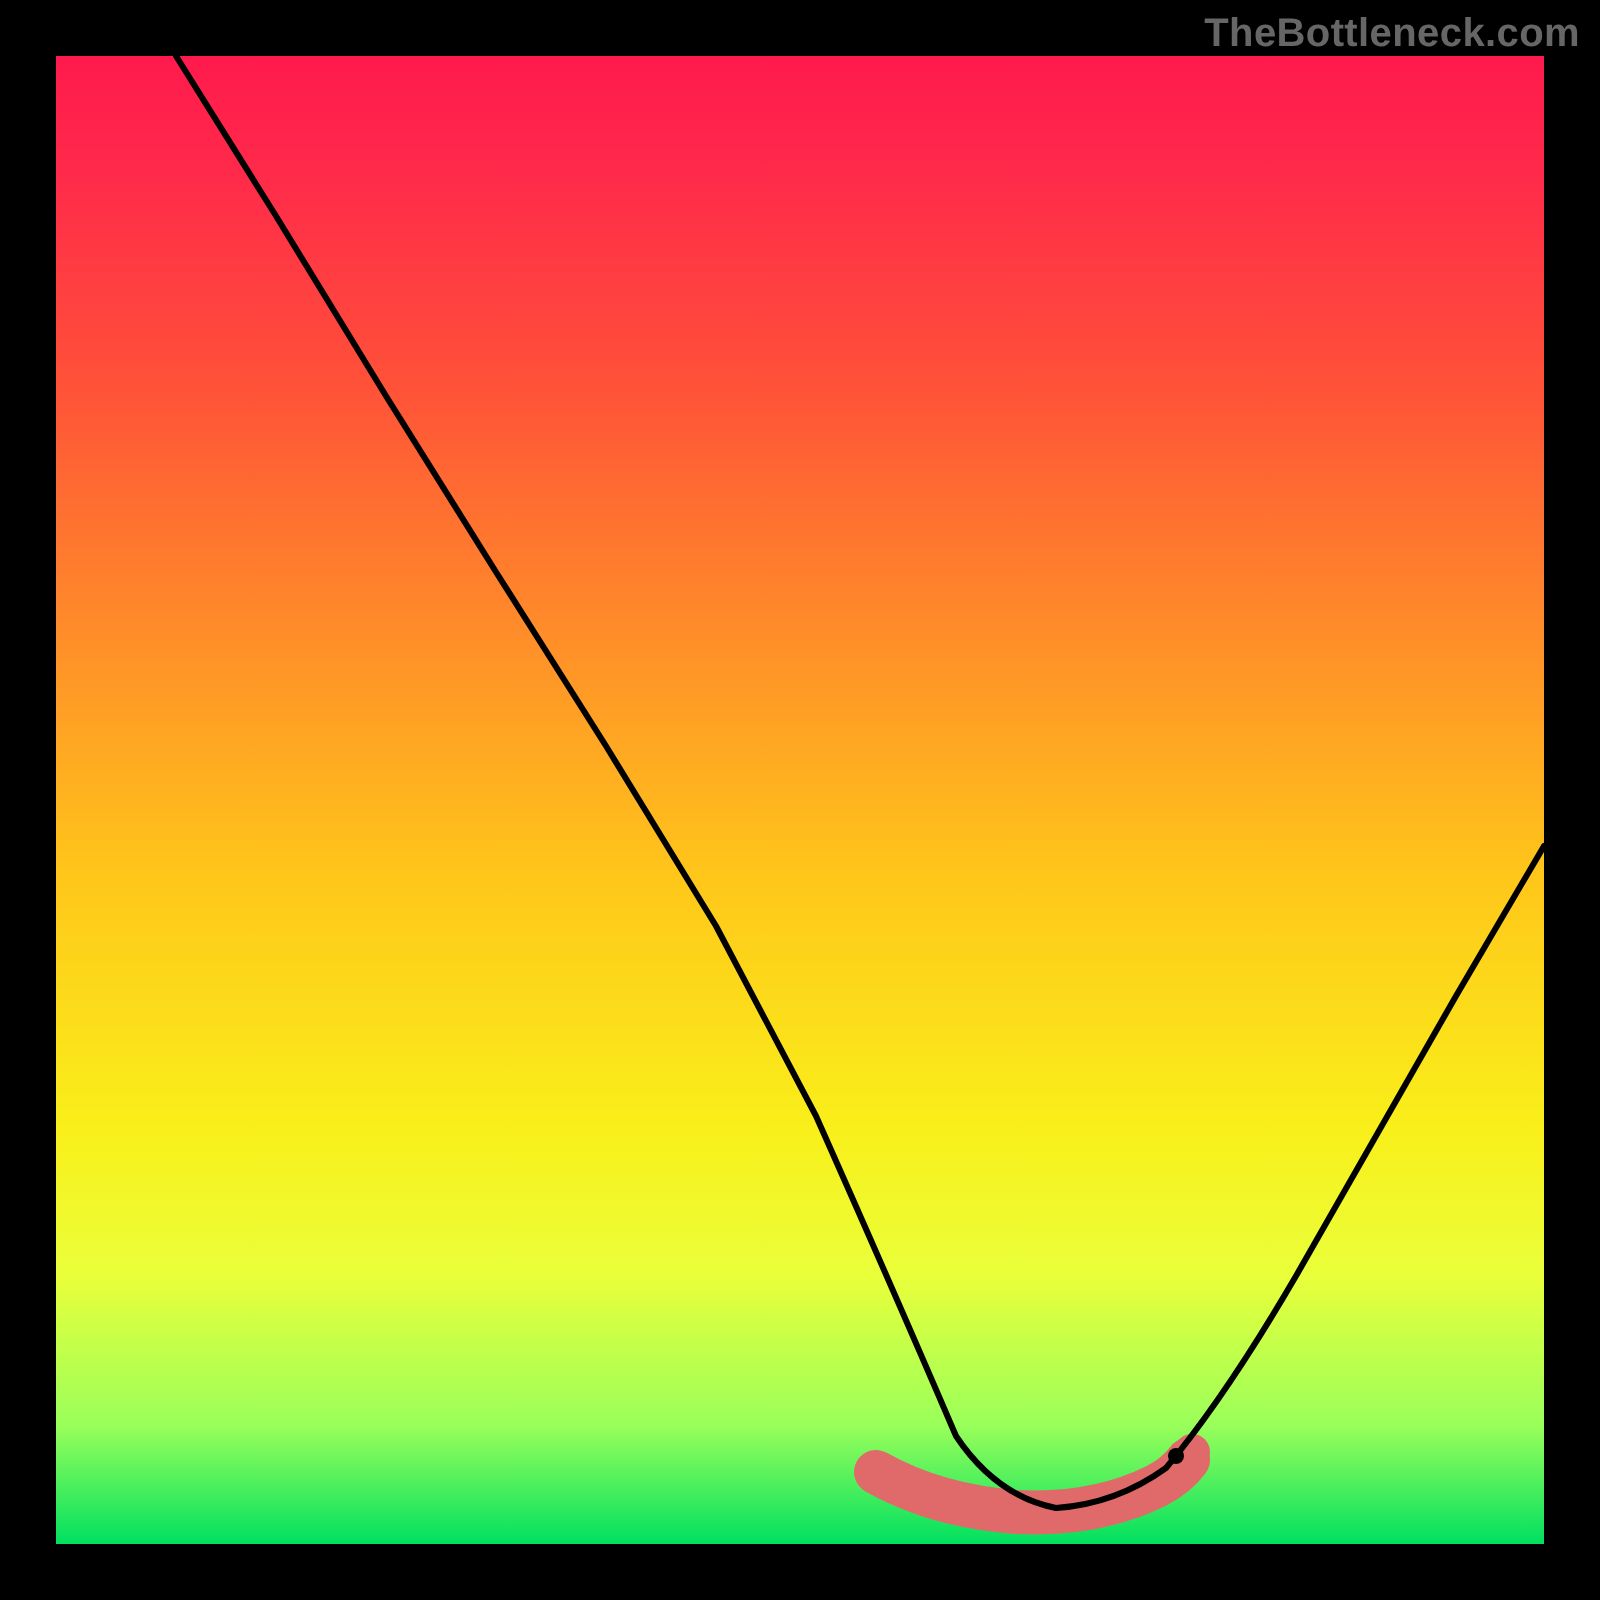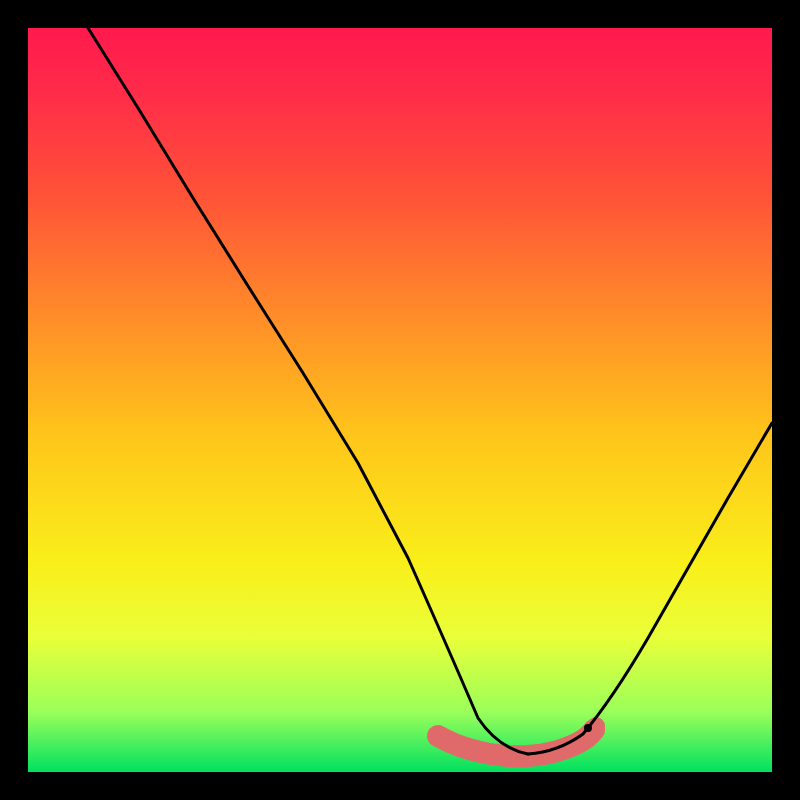--- a/index.html
+++ b/index.html
@@ -52,20 +52,21 @@
     left: 0;
     top: 0;
     width: 744px;
     height: 744px;
   }
 </style>
 </head>
 <body>
 
 <div class="frame">
+  <div class="watermark">TheBottleneck.com</div>
   <div class="plot-area">
     <svg class="curve" viewBox="0 0 744 744">
 
       <path d="M 410 708
                Q 440 725 480 728
                Q 520 730 550 715
                Q 560 710 566 702" fill="none" stroke="#e06a6a" stroke-width="22" stroke-linecap="round" stroke-linejoin="round"></path>
 
       <circle cx="568" cy="698" r="9" fill="#e06a6a"></circle>
 

